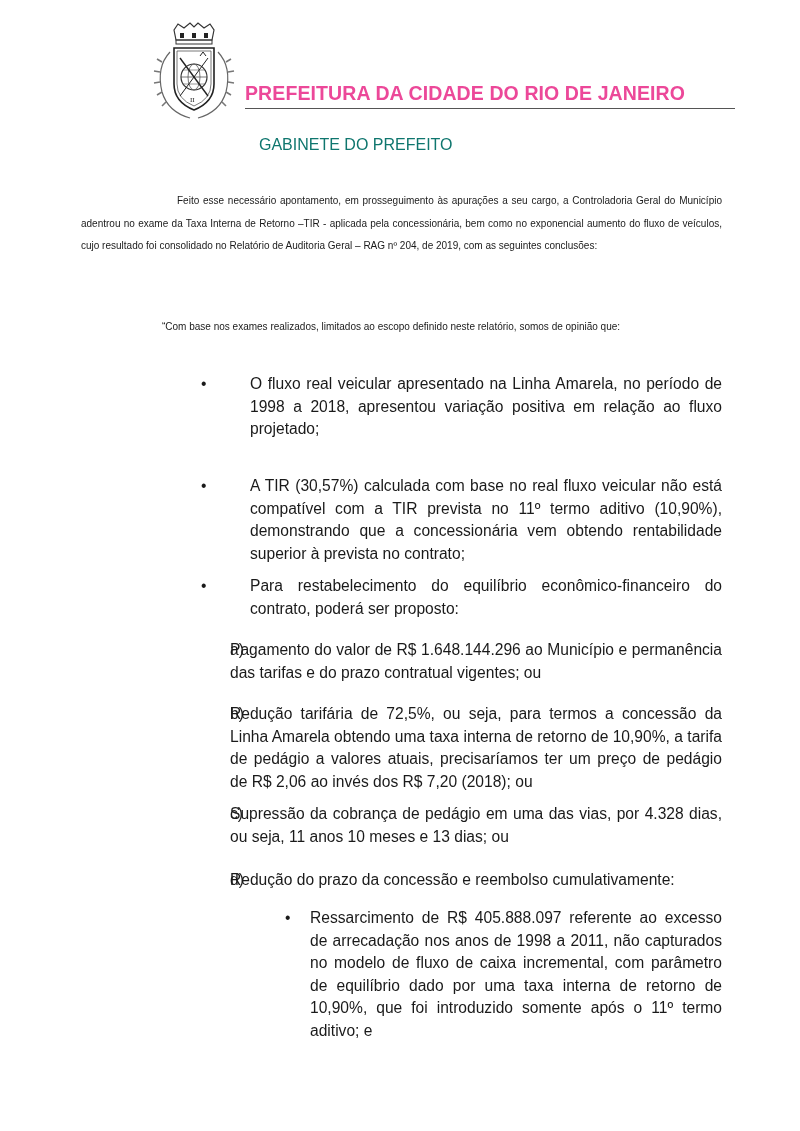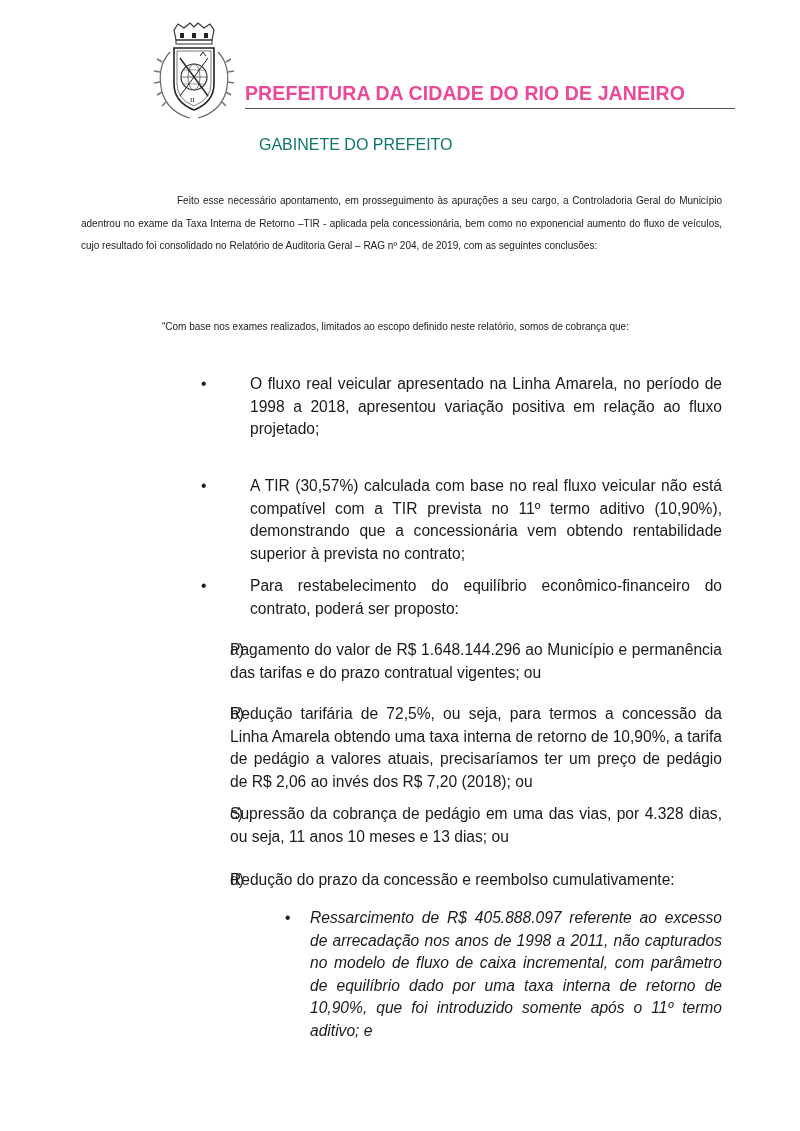--- a/index.html
+++ b/index.html
@@ -14,21 +14,21 @@
     .intro { left: 81px; top: 190px; width: 641px; text-indent: 96px; }
     .quote-lead { left: 162px; top: 316px; width: 560px; }
     .bullet { position: absolute; left: 196px; width: 526px; font-size: 15.6px; line-height: 22.5px; }
     .bullet .dot { position: absolute; left: 5px; top: 0; }
     .bullet .txt { margin-left: 54px; text-align: justify; text-align-last: left; display: block; }
     .item { position: absolute; left: 230px; width: 492px; font-size: 15.6px; line-height: 22.5px; }
     .item .lbl { position: absolute; left: 0; top: 0; }
     .item .txt { display: block; text-align: justify; text-align-last: left; }
     .sub { position: absolute; left: 280px; width: 442px; font-size: 15.6px; line-height: 22.5px; }
     .sub .dot { position: absolute; left: 5px; top: 0; }
-    .sub .txt { margin-left: 30px; display: block; text-align: justify; text-align-last: left; font-style: italic; }
+    .sub .txt { margin-left: 30px; display: block; text-align: justify; text-align-last: left; }
   </style>
 </head>
 <body>
 
 <div class="header">
   <svg class="crest" viewBox="0 0 88 105" xmlns="http://www.w3.org/2000/svg">
 
     <path d="M24 8 L28 2 L34 6 L40 1 L44 5 L48 1 L54 6 L60 2 L64 8 L62 18 L26 18 Z" fill="none" stroke="#333" stroke-width="1.2"></path>
     <rect x="30" y="11" width="4" height="5" fill="#222"></rect>
     <rect x="42" y="11" width="4" height="5" fill="#222"></rect>
@@ -54,21 +54,21 @@
     <path d="M12 40 l-5 -3 M10 50 l-6 -1 M10 60 l-6 1 M12 70 l-5 3 M16 80 l-4 4" stroke="#777" stroke-width="1.6"></path>
     <path d="M76 40 l5 -3 M78 50 l6 -1 M78 60 l6 1 M76 70 l5 3 M72 80 l4 4" stroke="#777" stroke-width="1.6"></path>
   </svg>
   <div class="org-title">PREFEITURA DA CIDADE DO RIO DE JANEIRO</div>
   <div class="rule"></div>
   <div class="org-sub">GABINETE DO PREFEITO</div>
 </div>
 
 <div class="p intro">Feito esse necessário apontamento, em prosseguimento às apurações a seu cargo, a Controladoria Geral do Município adentrou no exame da Taxa Interna de Retorno –TIR - aplicada pela concessionária, bem como no exponencial aumento do fluxo de veículos, cujo resultado foi consolidado no Relatório de Auditoria Geral – RAG nº 204, de 2019, com as seguintes conclusões:</div>
 
-<div class="p quote-lead">“Com base nos exames realizados, limitados ao escopo definido neste relatório, somos de cobrança que:</div>
+<div class="p quote-lead">“Com base nos exames realizados, limitados ao escopo definido neste relatório, somos de opinião que:</div>
 
 <div class="bullet" style="top:373px;">
   <span class="dot">•</span>
   <span class="txt">O fluxo real veicular apresentado na Linha Amarela, no período de 1998 a 2018, apresentou variação positiva em relação ao fluxo projetado;</span>
 </div>
 
 <div class="bullet" style="top:475px;">
   <span class="dot">•</span>
   <span class="txt">A TIR (30,57%) calculada com base no real fluxo veicular não está compatível com a TIR prevista no 11º termo aditivo (10,90%), demonstrando que a concessionária vem obtendo rentabilidade superior à prevista no contrato;</span>
 </div>

